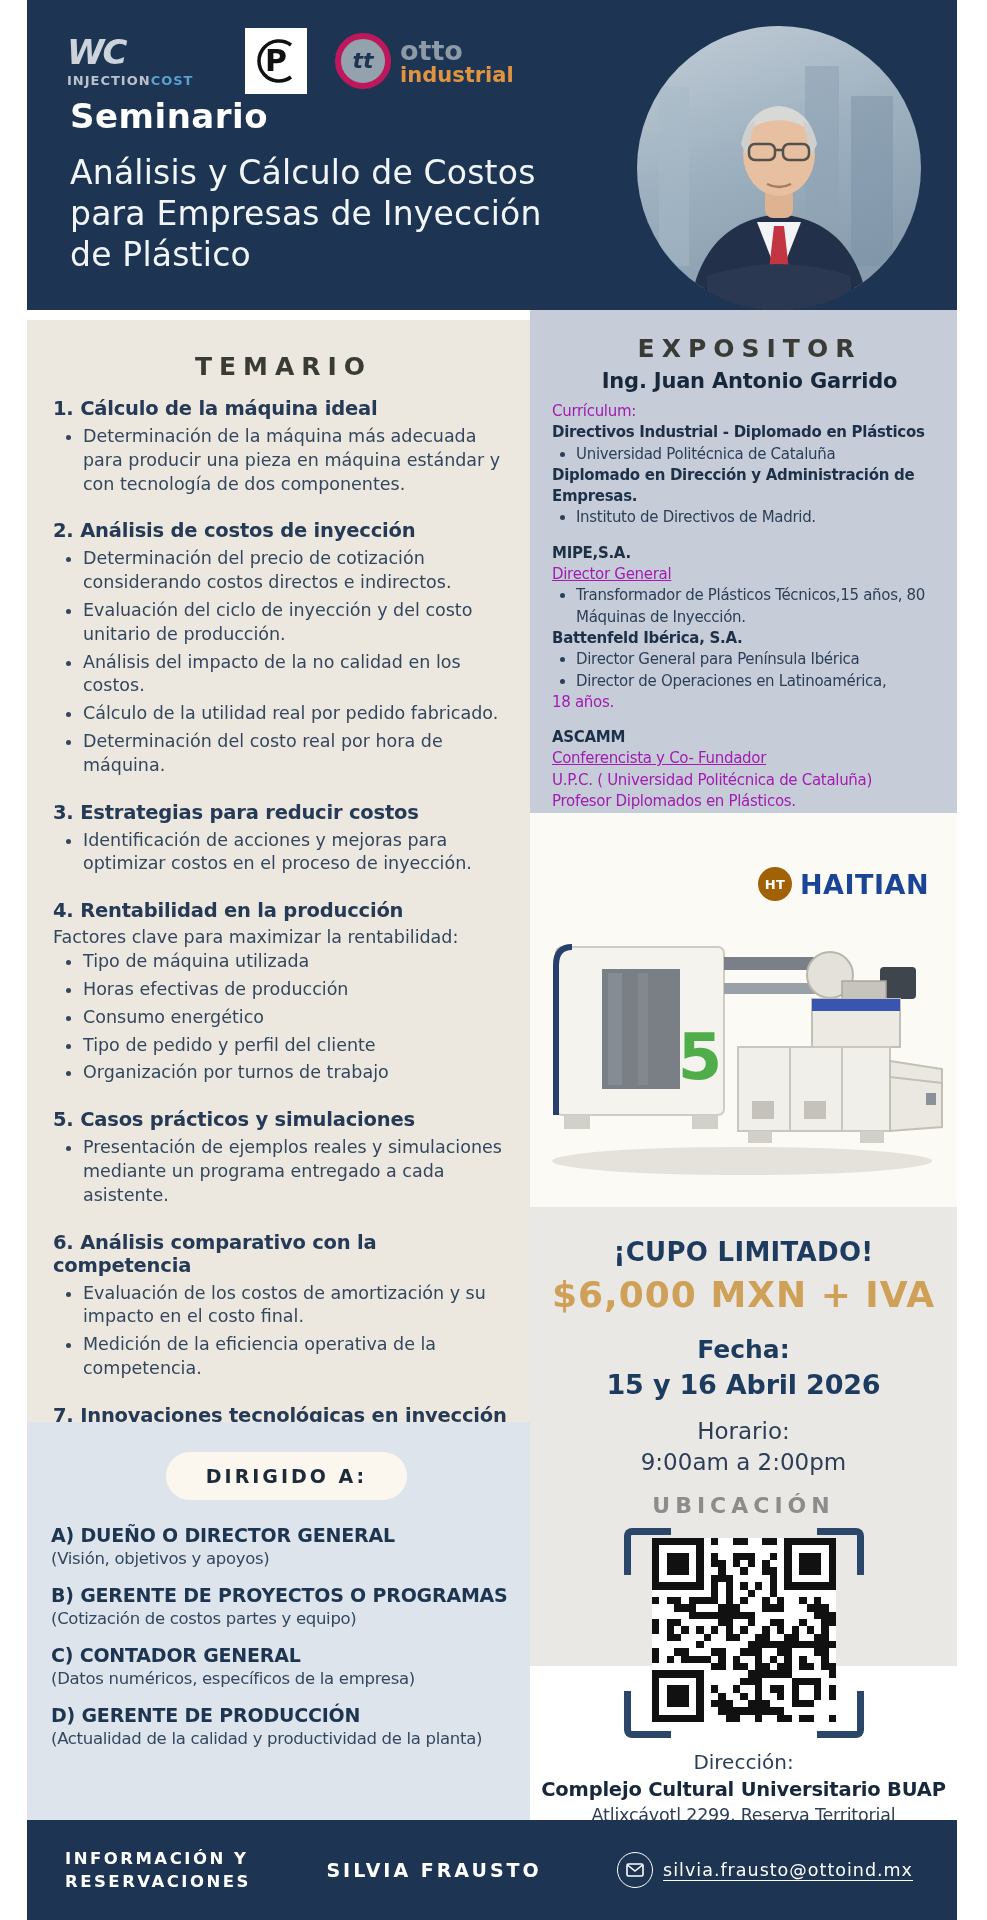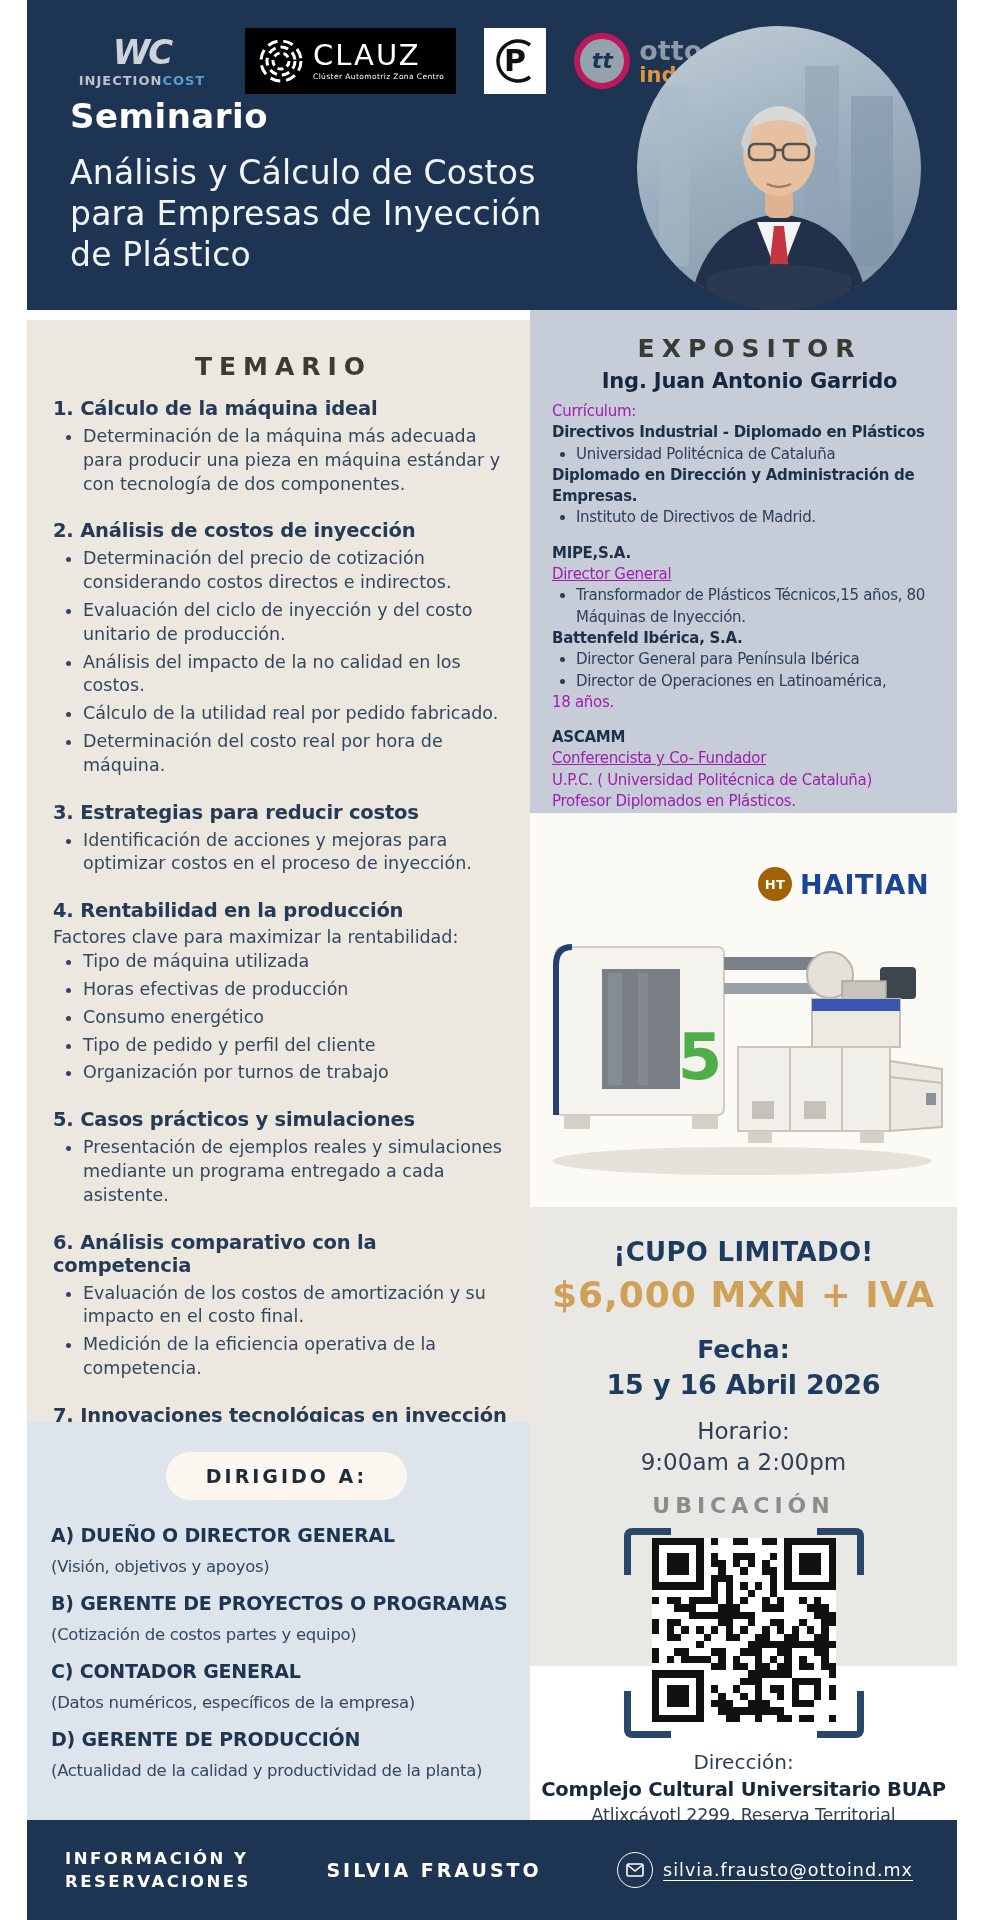--- a/index.html
+++ b/index.html
@@ -3,21 +3,21 @@
 <meta charset="utf-8">
 <style>
   html,body{margin:0;padding:0;background:#ffffff;}
   .page{position:relative;width:987px;height:1920px;background:#ffffff;overflow:hidden;
         font-family:"DejaVu Sans","Liberation Sans",sans-serif;color:#2e4058;}
   .sec{position:absolute;box-sizing:border-box;}
 
   
   .header{left:27px;top:0;width:930px;height:310px;background:#1d3553;}
   .logos-row{position:absolute;left:40px;top:28px;display:flex;align-items:center;gap:28px;}
-  .ic-logo{display:flex;flex-direction:column;align-items:center;width:150px;}
+  .ic-logo{display:flex;flex-direction:column;width:150px;}
   .ic-mark{font-size:34px;font-weight:bold;font-style:italic;color:#ccd3db;letter-spacing:-2px;line-height:1;}
   .ic-text{font-size:13px;font-weight:bold;letter-spacing:1px;margin-top:4px;}
   .ic-text .a{color:#b9c2cc;} .ic-text .b{color:#5a9fd0;}
   .clauz-box{background:#000;height:66px;display:flex;align-items:center;gap:8px;padding:0 12px;}
   .clauz-name{color:#fff;font-size:29px;letter-spacing:2px;line-height:1;}
   .clauz-tag{color:#fff;font-size:7.5px;letter-spacing:.4px;margin-top:2px;}
   .cp-box{background:#fff;width:62px;height:66px;display:flex;align-items:center;justify-content:center;}
   .otto{display:flex;align-items:center;gap:9px;}
   .otto-emblem{width:56px;height:56px;border-radius:50%;background:#93a2ad;border:6px solid #be185d;
                display:flex;align-items:center;justify-content:center;box-sizing:border-box;}
@@ -79,52 +79,41 @@
   .venue{font-size:19.5px;font-weight:bold;color:#17283c;margin-top:4px;letter-spacing:-.2px;}
   .addr{font-size:17.5px;color:#2c3e55;line-height:1.4;margin-top:2px;letter-spacing:-.2px;}
 
   
   .dirigido{left:27px;top:1422px;width:503px;height:398px;background:#dde4eb;padding:30px 8px 0 24px;}
   .pill{width:max-content;margin:0 auto;background:#fbf7ee;border-radius:40px;padding:13px 40px;
         font-size:19px;font-weight:bold;letter-spacing:3px;color:#1c2b3a;}
   .d-list{margin-top:24px;}
   .d-item{margin-bottom:16px;}
   .d-title{font-size:19px;font-weight:bold;color:#1d3550;letter-spacing:-.2px;}
-  .d-sub{font-size:16.5px;color:#33475f;margin-top:11px;letter-spacing:-.3px;}
+  .d-sub{font-size:16.5px;color:#33475f;margin-top:3px;letter-spacing:-.3px;}
 
   
   .footer{left:27px;top:1820px;width:930px;height:100px;background:#1d3553;display:flex;
           align-items:center;justify-content:space-between;padding:0 44px 0 38px;color:#fff;}
   .f-info{font-size:16.5px;font-weight:bold;letter-spacing:2.5px;line-height:1.4;}
   .f-name{font-size:19px;font-weight:bold;letter-spacing:3px;}
   .f-mail{display:flex;align-items:center;gap:10px;}
   .env{width:34px;height:34px;border:1.6px solid #fff;border-radius:50%;display:flex;align-items:center;justify-content:center;}
   .f-mail a{color:#fff;font-size:17.5px;letter-spacing:1px;text-decoration:underline;text-underline-offset:4px;}
 </style>
 </head>
 <body>
 
 <div class="page">
 
   <div class="sec header">
     <div class="logos-row">
       <div class="ic-logo">
         <div class="ic-mark">WC</div>
         <div class="ic-text"><span class="a">INJECTION</span><span class="b">COST</span></div>
-      </div>
-      <div class="clauz-box">
-        <svg width="48" height="48" viewBox="0 0 48 48">
-          <circle cx="24" cy="24" r="8" fill="none" stroke="#fff" stroke-width="3" stroke-dasharray="6 4"></circle>
-          <circle cx="24" cy="24" r="14" fill="none" stroke="#fff" stroke-width="3" stroke-dasharray="8 5"></circle>
-          <circle cx="24" cy="24" r="20" fill="none" stroke="#fff" stroke-width="3" stroke-dasharray="10 6"></circle>
-        </svg>
-        <div>
-          <div class="clauz-name">CLAUZ</div>
-          <div class="clauz-tag">Clúster Automotriz Zona Centro</div>
-        </div>
       </div>
       <div class="cp-box">
         <svg width="46" height="52" viewBox="0 0 46 52">
           <path d="M38 10 A20 20 0 1 0 38 42" fill="none" stroke="#111" stroke-width="3.5"></path>
           <text x="23" y="36" text-anchor="middle" font-size="30" font-weight="bold" fill="#111" font-family="DejaVu Sans, sans-serif">P</text>
         </svg>
       </div>
       <div class="otto">
         <div class="otto-emblem">
           <span class="otto-tt">tt</span>

